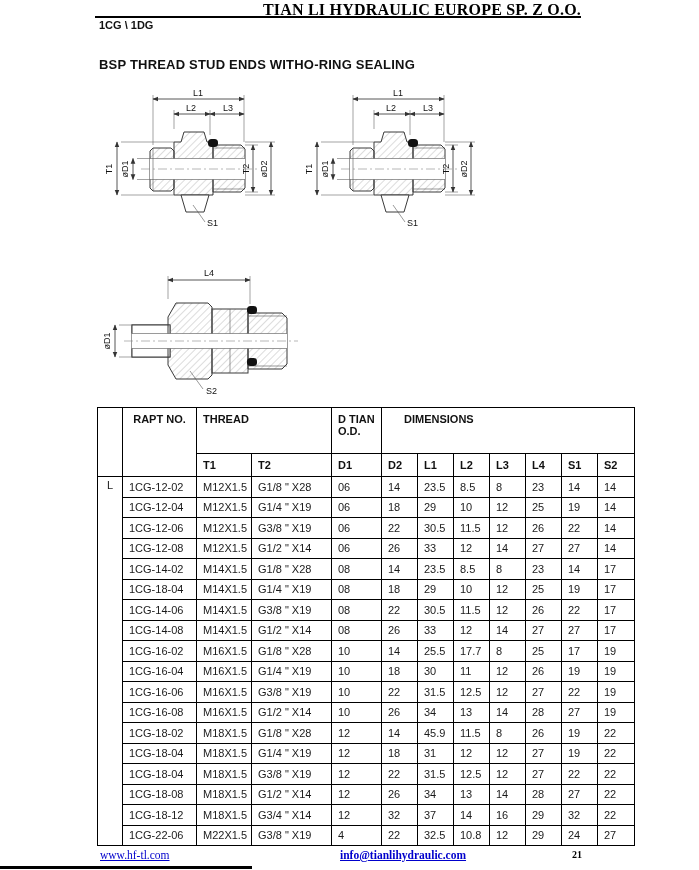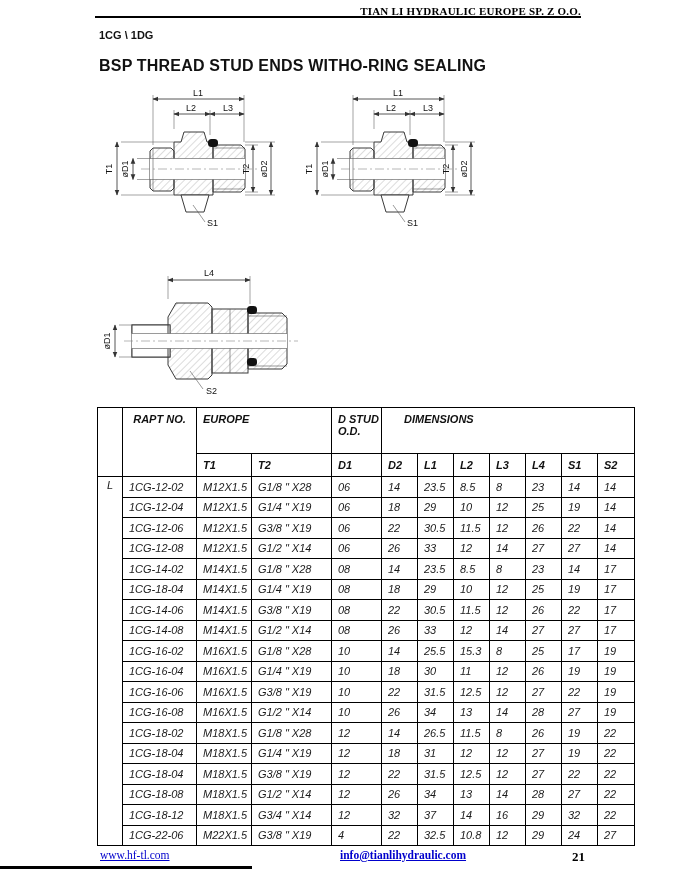--- a/index.html
+++ b/index.html
@@ -3,57 +3,57 @@
 <meta charset="utf-8">
 <style>
   html,body{margin:0;padding:0;background:#fff;}
   .page{position:relative;width:699px;height:870px;background:#ffffff;overflow:hidden;
         font-family:"Liberation Sans",sans-serif;color:#111;}
 
   
   .header-rule{position:absolute;left:95px;top:1px;width:486px;height:15px;
                border-bottom:2.5px solid #000;text-align:right;}
   .header-rule .title{font-family:"Liberation Serif",serif;font-weight:bold;
-                      font-size:11px;letter-spacing:.2px;color:#000;}
-  .model-code{position:absolute;left:99px;top:29px;font-weight:bold;font-size:11px;}
-  .section-title{position:absolute;left:99px;top:57px;font-weight:bold;font-size:16px;letter-spacing:.2px;}
+                      font-size:16px;letter-spacing:.2px;color:#000;}
+  .model-code{position:absolute;left:99px;top:19px;font-weight:bold;font-size:11px;}
+  .section-title{position:absolute;left:99px;top:57px;font-weight:bold;font-size:13px;letter-spacing:.2px;}
 
   
   .diagram{position:absolute;}
   .dlab{font:9px "Liberation Sans",sans-serif;fill:#111;}
   .dim{stroke:#444;stroke-width:.9;fill:none;}
   .ext{stroke:#666;stroke-width:.6;fill:none;}
   .ol{stroke:#3a3a3a;stroke-width:1;fill:#fff;}
   .olh{stroke:#3a3a3a;stroke-width:1;fill:url(#hatch);}
   .thin{stroke:#555;stroke-width:.6;fill:none;}
   .cl{stroke:#888;stroke-width:.6;stroke-dasharray:9 3 2 3;fill:none;}
 
   
   .spec-table{position:absolute;left:97px;top:407px;border-collapse:collapse;
               table-layout:fixed;width:537px;font-size:11px;}
   .spec-table th,.spec-table td{border:1px solid #000;padding:0 0 0 6px;
               text-align:left;vertical-align:middle;overflow:hidden;white-space:nowrap;}
-  .spec-table{border:1.5px solid #000;font-style:italic;}
+  .spec-table{border:1.5px solid #000;}
   .spec-table thead th{font-weight:bold;}
   .row-a th{height:40px;vertical-align:top;padding-top:5px;}
   .row-a th.c-rapt{text-align:center;padding-left:0;vertical-align:top;}
   .row-a th.c-dims{padding-left:22px;}
   .row-b th{height:22px;}
   .spec-table tbody tr{height:20.5px;}
   .spec-table tbody td{font-weight:normal;color:#1a1a1a;}
   .series-cell{vertical-align:top !important;text-align:center !important;
                font-weight:bold;padding:2px 0 0 0 !important;}
   .dtube2{display:block;}
 
   
   .footer-link{position:absolute;top:849px;font-family:"Liberation Serif",serif;
                font-size:11.5px;color:#0000cc;text-decoration:underline;}
   .site{left:100px;} .mail{left:340px;font-weight:bold;}
   .page-num{position:absolute;top:849px;left:572px;font-family:"Liberation Serif",serif;
-            font-weight:bold;font-size:13px;color:#000;}
+            font-weight:bold;font-size:10px;color:#000;}
   .scan-edge{position:absolute;left:0;top:866px;width:252px;height:3px;background:#000;}
 </style>
 </head>
 <body>
 
 <div class="page">
 
   <div class="header-rule">
     <span class="title">TIAN LI HYDRAULIC EUROPE SP. Z O.O.</span>
   </div>
@@ -197,22 +197,22 @@
         <col style="width:36px">
       <col style="width:36px">
         <col style="width:36px">
         <col style="width:36px">
         <col style="width:37px">
     </colgroup>
     <thead>
       <tr class="row-a">
         <th rowspan="2"></th>
         <th rowspan="2" class="c-rapt">RAPT  NO.</th>
-        <th colspan="2">EUROPE</th>
-        <th><span>D STUD</span><span class="dtube2">O.D.</span></th>
+        <th colspan="2">THREAD</th>
+        <th><span>D TIAN</span><span class="dtube2">O.D.</span></th>
         <th colspan="7" class="c-dims">DIMENSIONS</th>
       </tr>
       <tr class="row-b">
         <th>T1</th>
         <th>T2</th>
         <th>D1</th>
         <th>D2</th>
         <th>L1</th>
         <th>L2</th>
         <th>L3</th>
@@ -327,21 +327,21 @@
           <td>27</td>
           <td>17</td>
         </tr>
         <tr>
           <td>1CG-16-02</td>
           <td>M16X1.5</td>
           <td>G1/8 " X28</td>
           <td>10</td>
           <td>14</td>
           <td>25.5</td>
-          <td>15.3</td>
+          <td>17.7</td>
           <td>8</td>
           <td>25</td>
           <td>17</td>
           <td>19</td>
         </tr>
         <tr>
           <td>1CG-16-04</td>
           <td>M16X1.5</td>
           <td>G1/4 " X19</td>
           <td>10</td>
@@ -378,21 +378,21 @@
           <td>28</td>
           <td>27</td>
           <td>19</td>
         </tr>
         <tr>
           <td>1CG-18-02</td>
           <td>M18X1.5</td>
           <td>G1/8 " X28</td>
           <td>12</td>
           <td>14</td>
-          <td>26.5</td>
+          <td>45.9</td>
           <td>11.5</td>
           <td>8</td>
           <td>26</td>
           <td>19</td>
           <td>22</td>
         </tr>
         <tr>
           <td>1CG-18-04</td>
           <td>M18X1.5</td>
           <td>G1/4 " X19</td>

